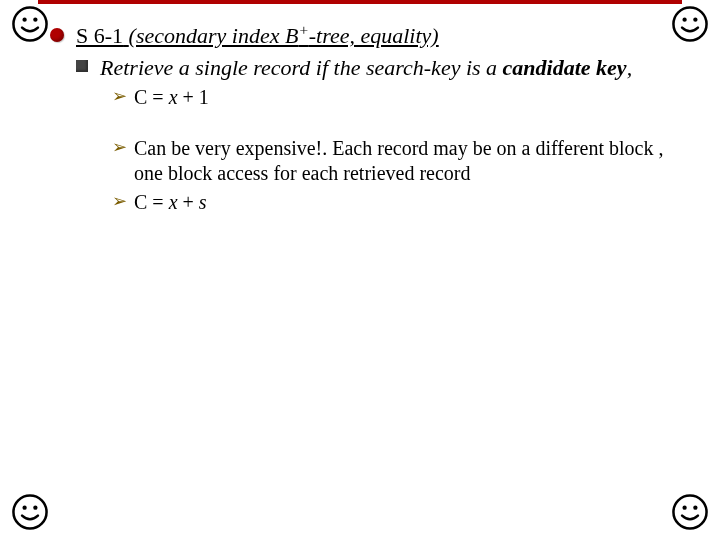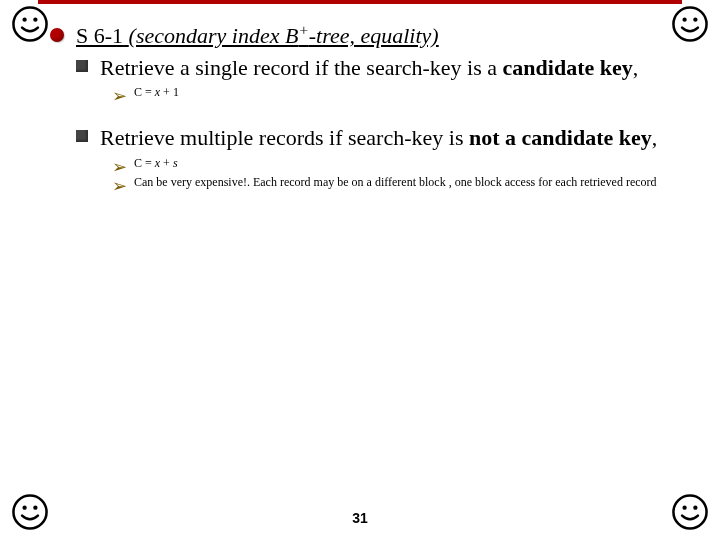--- a/index.html
+++ b/index.html
@@ -64,36 +64,37 @@
     width: 14px;
     height: 14px;
     border-radius: 50%;
     background: #b00000;
     box-shadow: inset -2px -2px 3px rgba(0,0,0,0.25), 1px 1px 1px rgba(0,0,0,0.2);
   }
   .l2 {
     margin: 2px 0 4px 26px;
     padding-left: 26px;
     position: relative;
+    font-style: italic;
   }
   .l2::before {
     content: "";
     position: absolute;
     left: 2px;
     top: 6px;
     width: 12px;
     height: 12px;
     background: #444;
     box-shadow: inset -2px -2px 2px rgba(0,0,0,0.3);
   }
   .l3 {
     margin: 4px 0 4px 64px;
     padding-left: 22px;
     position: relative;
-    font-size: 12px;
+    font-size: 20px;
   }
   .l3::before {
     content: "➢";
     position: absolute;
     left: 0;
     top: 0;
     color: #7a5c00;
     font-size: 18px;
   }
   .gap { height: 18px; }
@@ -154,19 +155,17 @@
   <div class="content">
     <div class="l1">
       <span>S 6-1</span>
       <span class="ital">(secondary index B<sup>+</sup>-tree, equality)</span>
     </div>
     <div class="l2">Retrieve a single record if the search-key is a <b>candidate key</b>,</div>
     <div class="l3">C = <span class="ital">x</span> + 1</div>
 
     <div class="gap"></div>
 
-    <div class="l2">Retrieve multiple records if search-key is <b>not a candidate key</b>,</div>
+    <div class="l3">Can be very expensive!. Each record may be on a different block , one block access for each retrieved record</div>
     <div class="l3">C = <span class="ital">x</span> + <span class="ital">s</span></div>
-    <div class="l3">Can be very expensive!. Each record may be on a different block , one block access for each retrieved record</div>
   </div>
 
-  <div class="pagenum">31</div>
 </div>
 
 </body></html>

